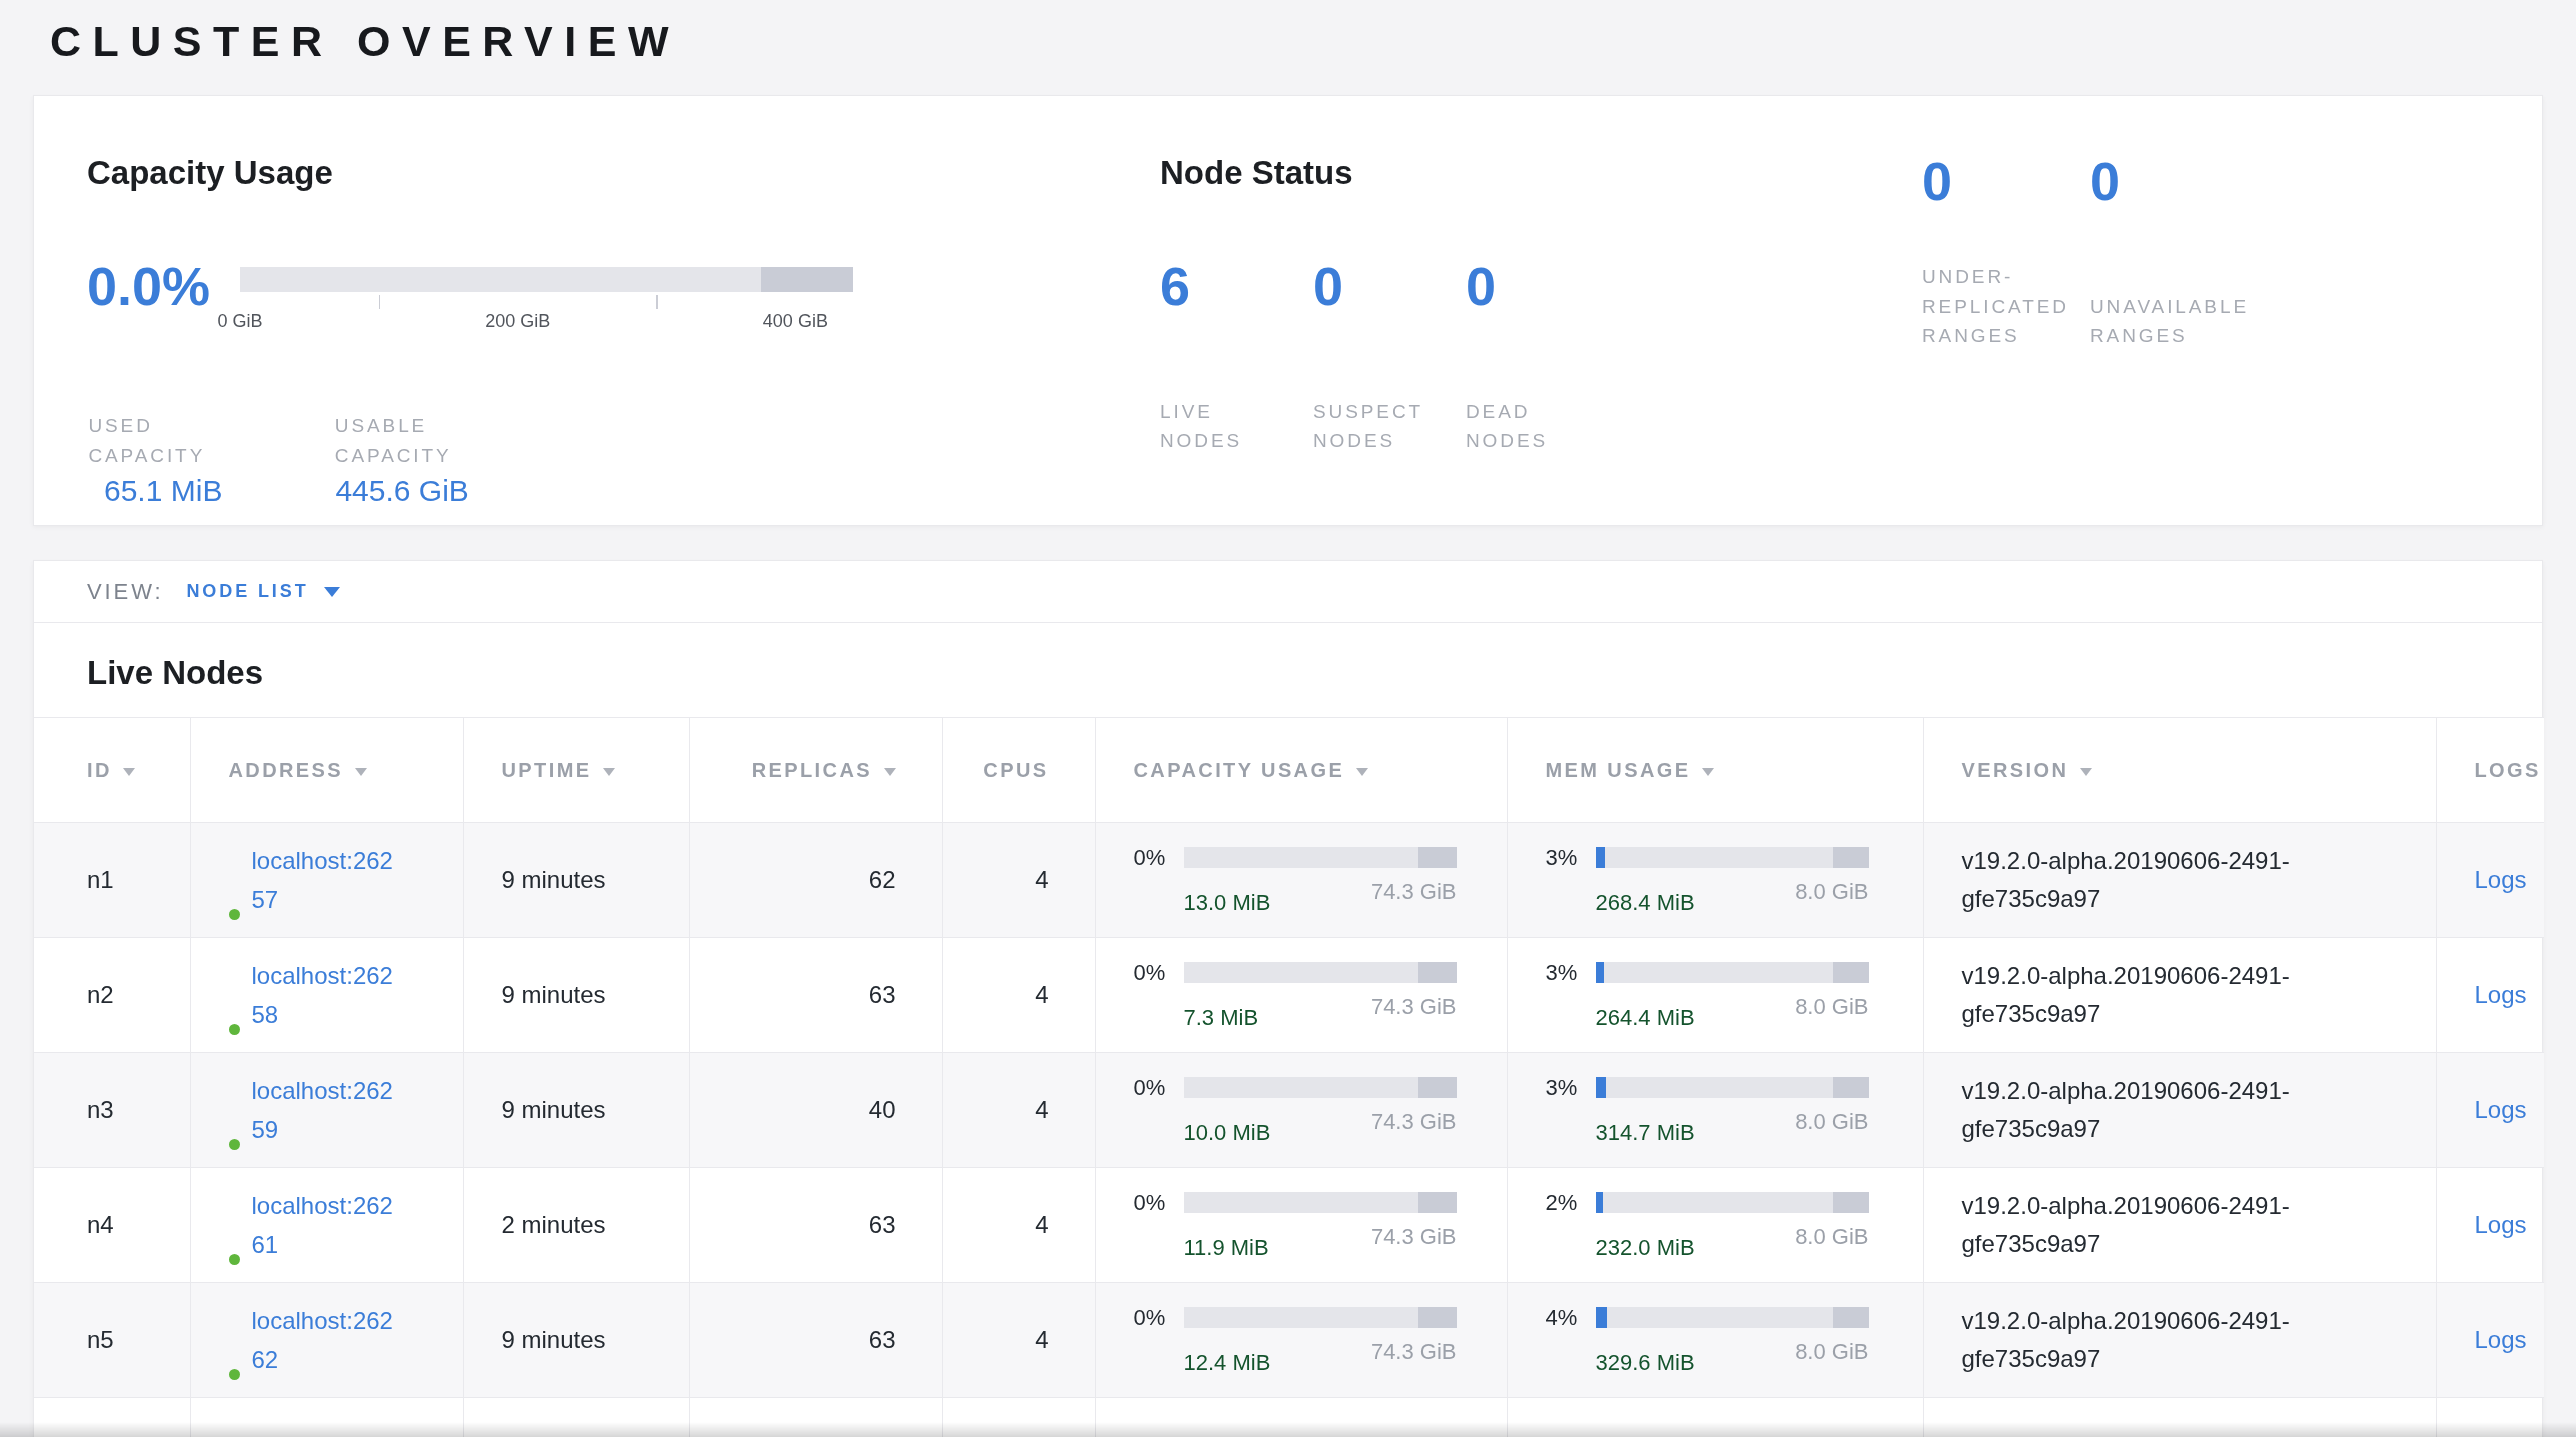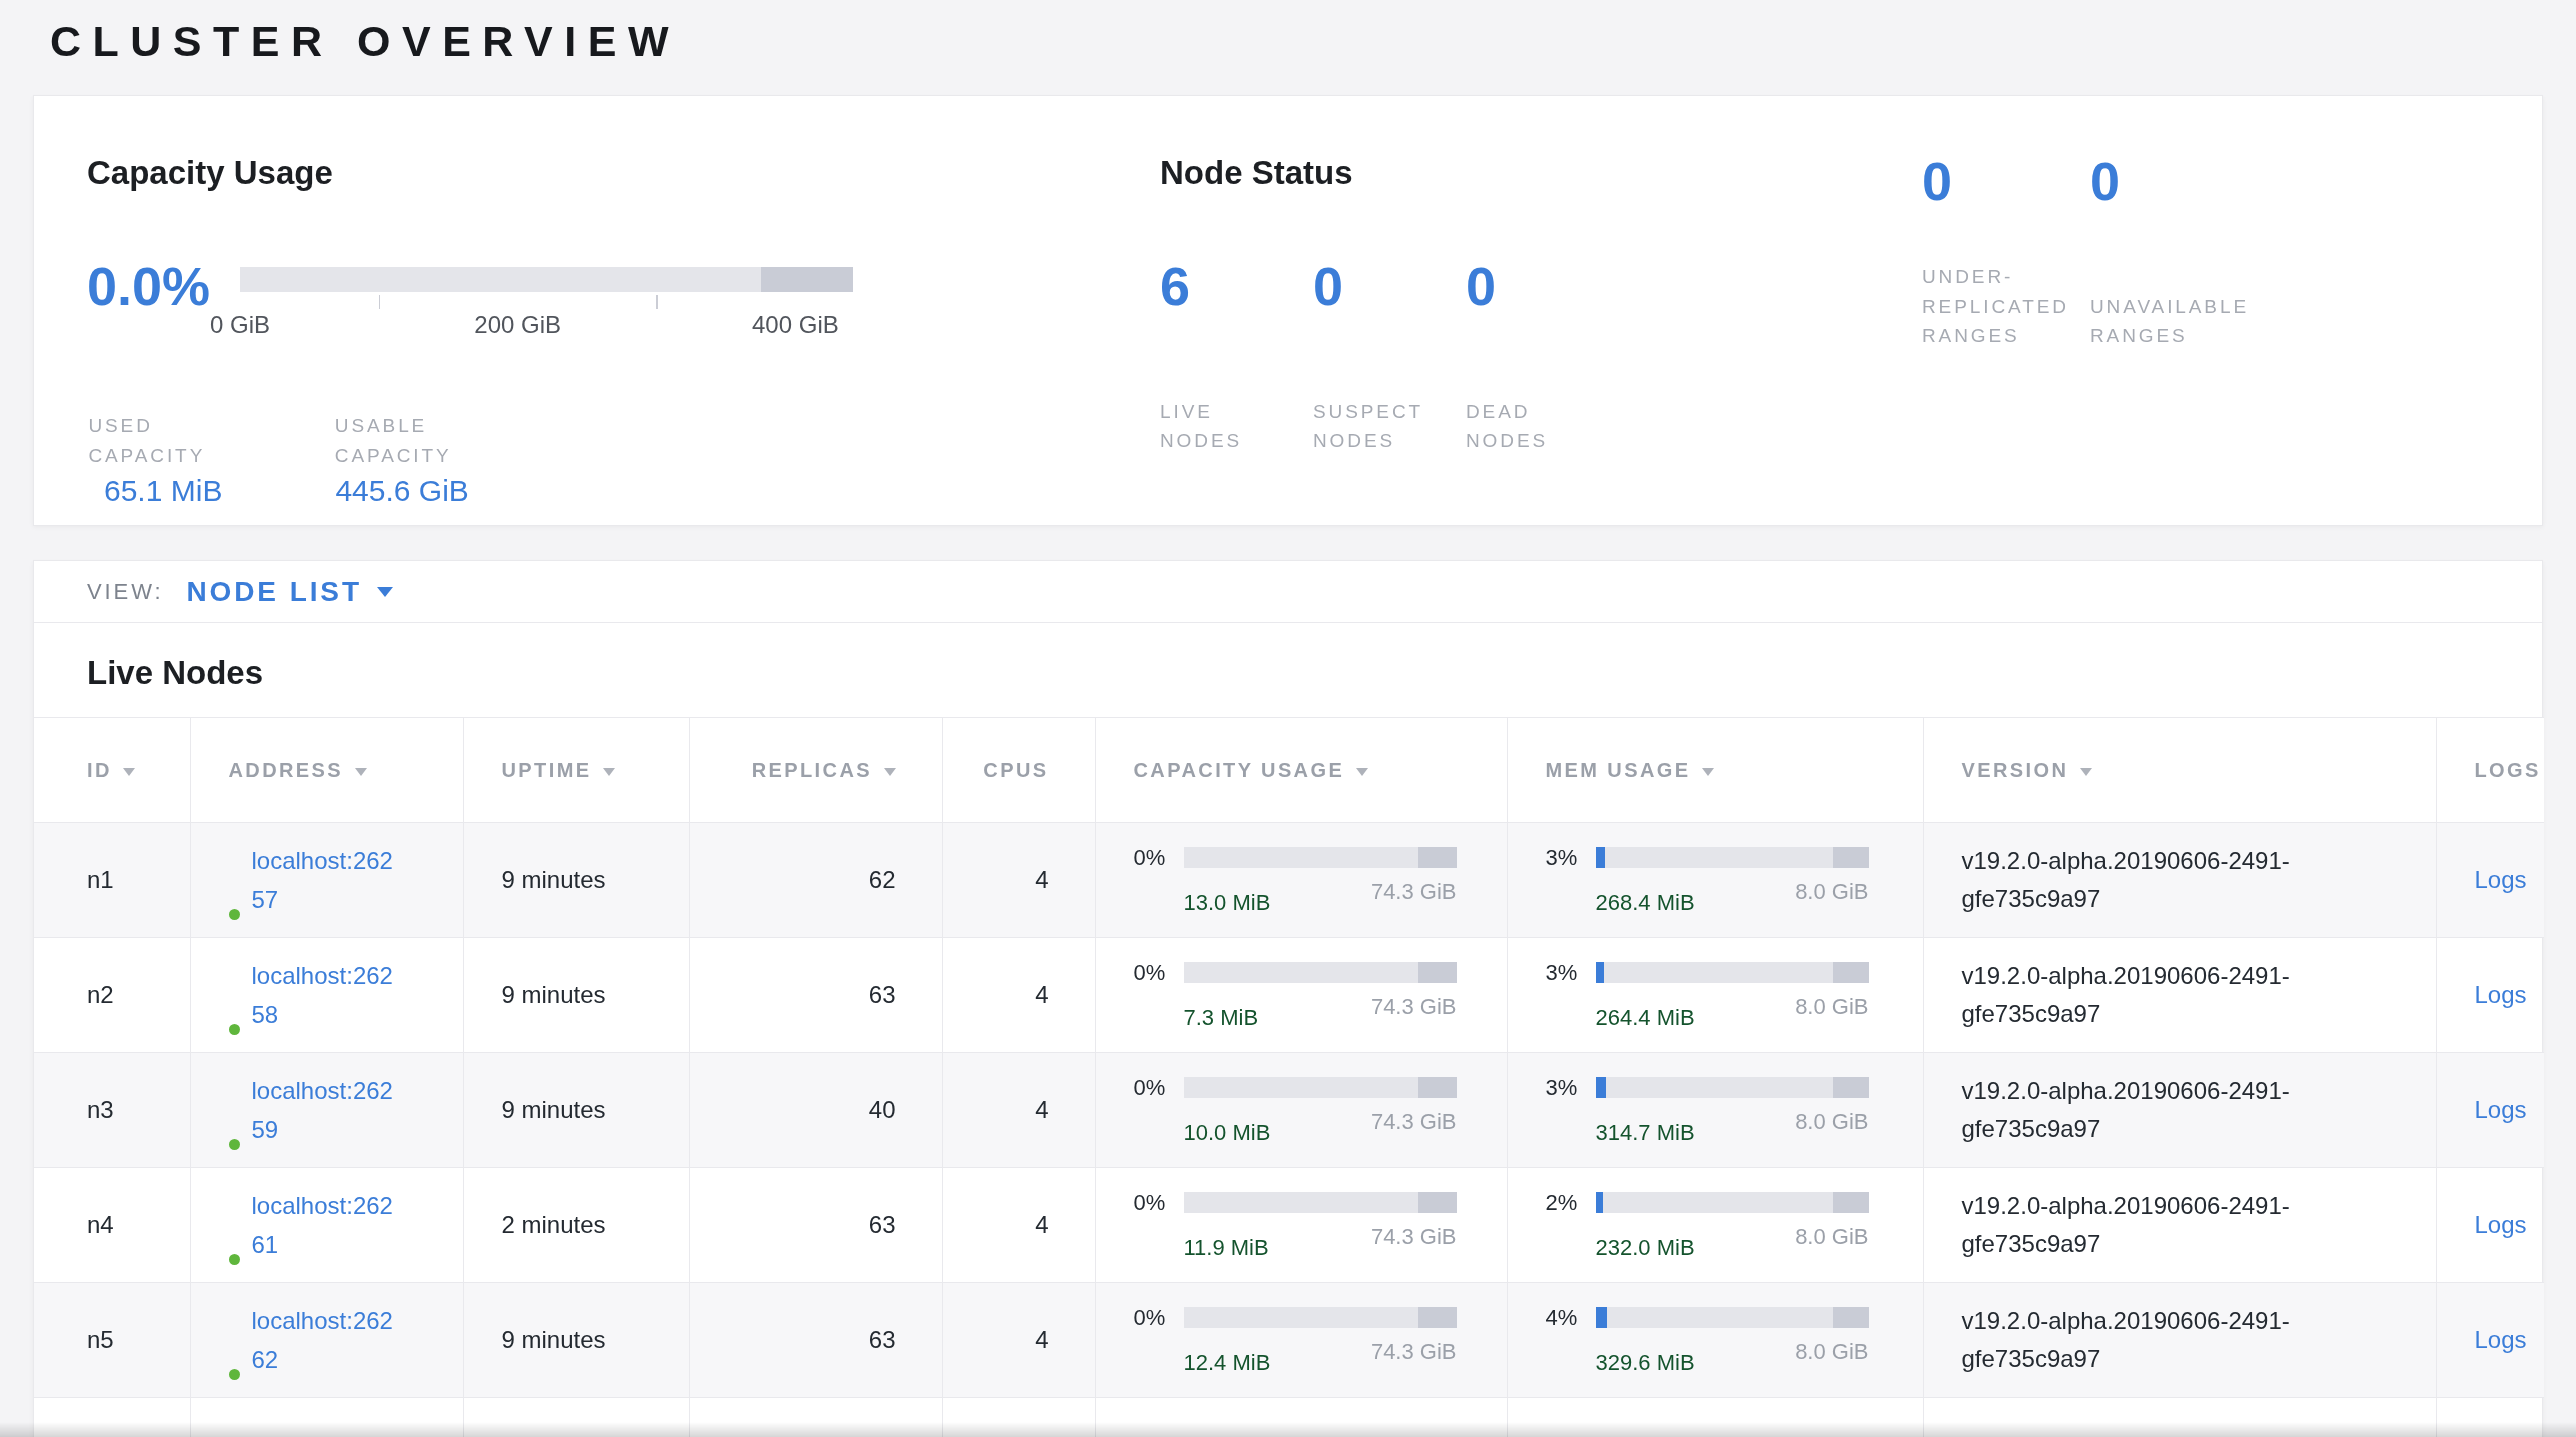--- a/index.html
+++ b/index.html
@@ -30,42 +30,42 @@
   .repl-section { flex: 1; }
 
   .cap-row { display: flex; align-items: flex-start; }
   .cap-pct { font-size: 54px; font-weight: 700; color: #3b7dd8; line-height: 54px; width: 129px; flex: none; }
   .cap-barblock { width: 613px; margin-left: 24px; margin-top: 7.7px; }
   .cap-bar { height: 25px; background: #e4e5ea; position: relative; overflow: hidden; }
   .bar-used { position: absolute; left: 0; top: 0; bottom: 0; background: #3b7dd8; }
   .bar-other { position: absolute; right: 0; top: 0; bottom: 0; background: #c9ccd6; }
   .cap-axis { position: relative; height: 44px; }
   .tick-line { position: absolute; top: 2.9px; width: 1.9px; height: 14.4px; background: #cbcdd5; }
-  .tick-label { position: absolute; top: 19px; transform: translateX(-50%); font-size: 24px; color: #51555c; white-space: nowrap; }
+  .tick-label { position: absolute; top: 19px; transform: translateX(-50%); font-size: 18px; color: #51555c; white-space: nowrap; }
 
   .cap-stats { display: flex; margin-top: 75px; }
   .cap-stat { display: flex; align-items: flex-end; margin-right: 96px; flex-direction: column; }
   .stat-label { font-size: 19px; letter-spacing: 2.9px; color: #a6aab2; max-width: 134px; line-height: 1.55; }
   .stat-value { font-size: 30px; color: #3b7dd8; margin-left: 17px; position: relative; top: 3.8px; white-space: nowrap; }
 
   .metric-row { display: flex; }
   .metric { display: flex; flex-direction: column; height: 196px; }
   .metric-value { font-size: 54px; font-weight: 700; color: #3b7dd8; line-height: 54px; }
   .metric-label { margin-top: auto; font-size: 19px; letter-spacing: 2.9px; color: #a6aab2; line-height: 1.55; max-width: 134px; }
   .nodes-section .metric { width: 153px; }
   .repl-section .metric:nth-child(1) { width: 168px; }
   .repl-section .metric:nth-child(2) { width: 230px; }
   .repl-section .metric:nth-child(2) .metric-label { max-width: 177px; }
   .repl-section .metric:nth-child(3) .metric-label { max-width: 192px; }
 
   
   .main-card { margin-top: 34px; }
   .view-bar { height: 62px; display: flex; align-items: center; padding-left: 53px; border-bottom: 1px solid #e9e9ed; text-align: right; }
   .view-label { font-size: 22px; letter-spacing: 2.9px; color: #7d838d; }
-  .view-selected { font-size: 28px; letter-spacing: 2.9px; color: #3b7dd8; font-weight: 700; margin-left: 23px; display: flex; align-items: center; cursor: pointer; }
+  .view-selected { font-size: 18px; letter-spacing: 2.9px; color: #3b7dd8; font-weight: 700; margin-left: 23px; display: flex; align-items: center; cursor: pointer; }
   .caret-down { width: 0; height: 0; border-left: 8.6px solid transparent; border-right: 8.6px solid transparent; border-top: 10.5px solid #3b7dd8; margin-left: 15.3px; display: inline-block; }
 
   .ln-header { padding: 31px 53px 25px; }
   .ln-title { font-size: 33px; font-weight: 700; color: #1c1f23; line-height: 38px; }
 
   table { width: 100%; border-collapse: collapse; table-layout: fixed; }
   th {
     height: 105px; font-size: 20px; letter-spacing: 2.4px; color: #9ba0a9; font-weight: 700;
     text-align: left; padding-left: 38px; background: #fff;
     border-top: 1px solid #e9e9ed; border-bottom: 1px solid #e9e9ed; border-right: 1px solid #e9e9ed;

